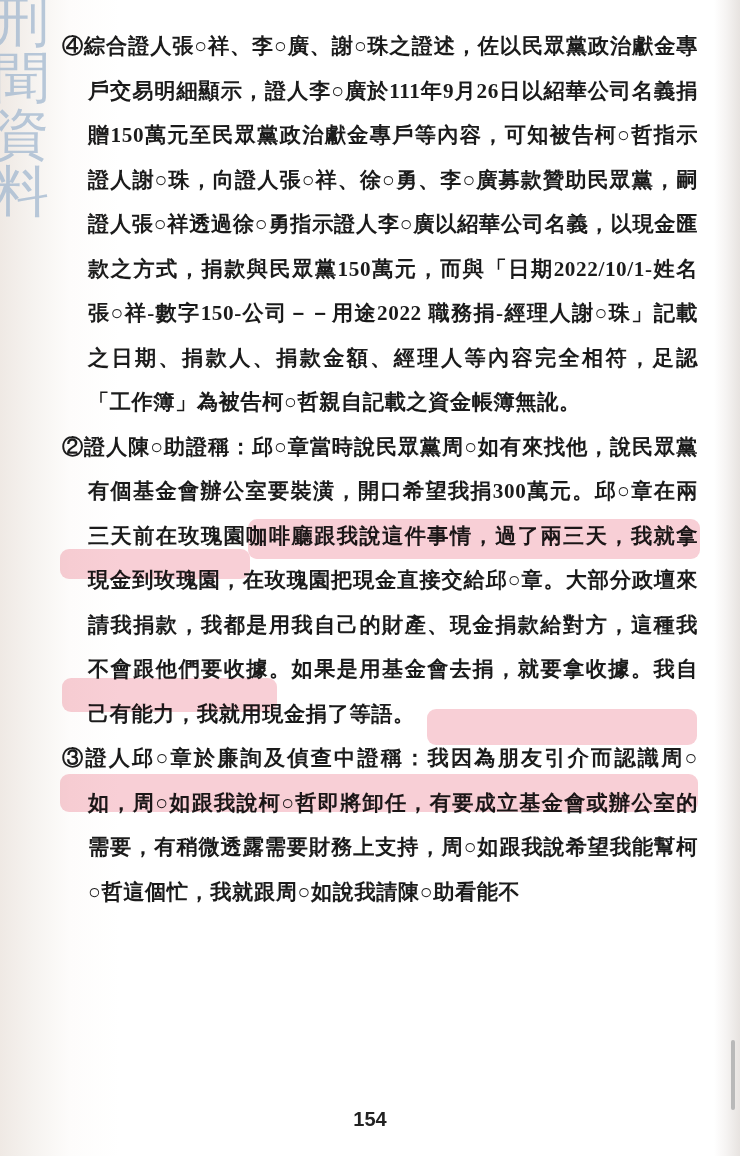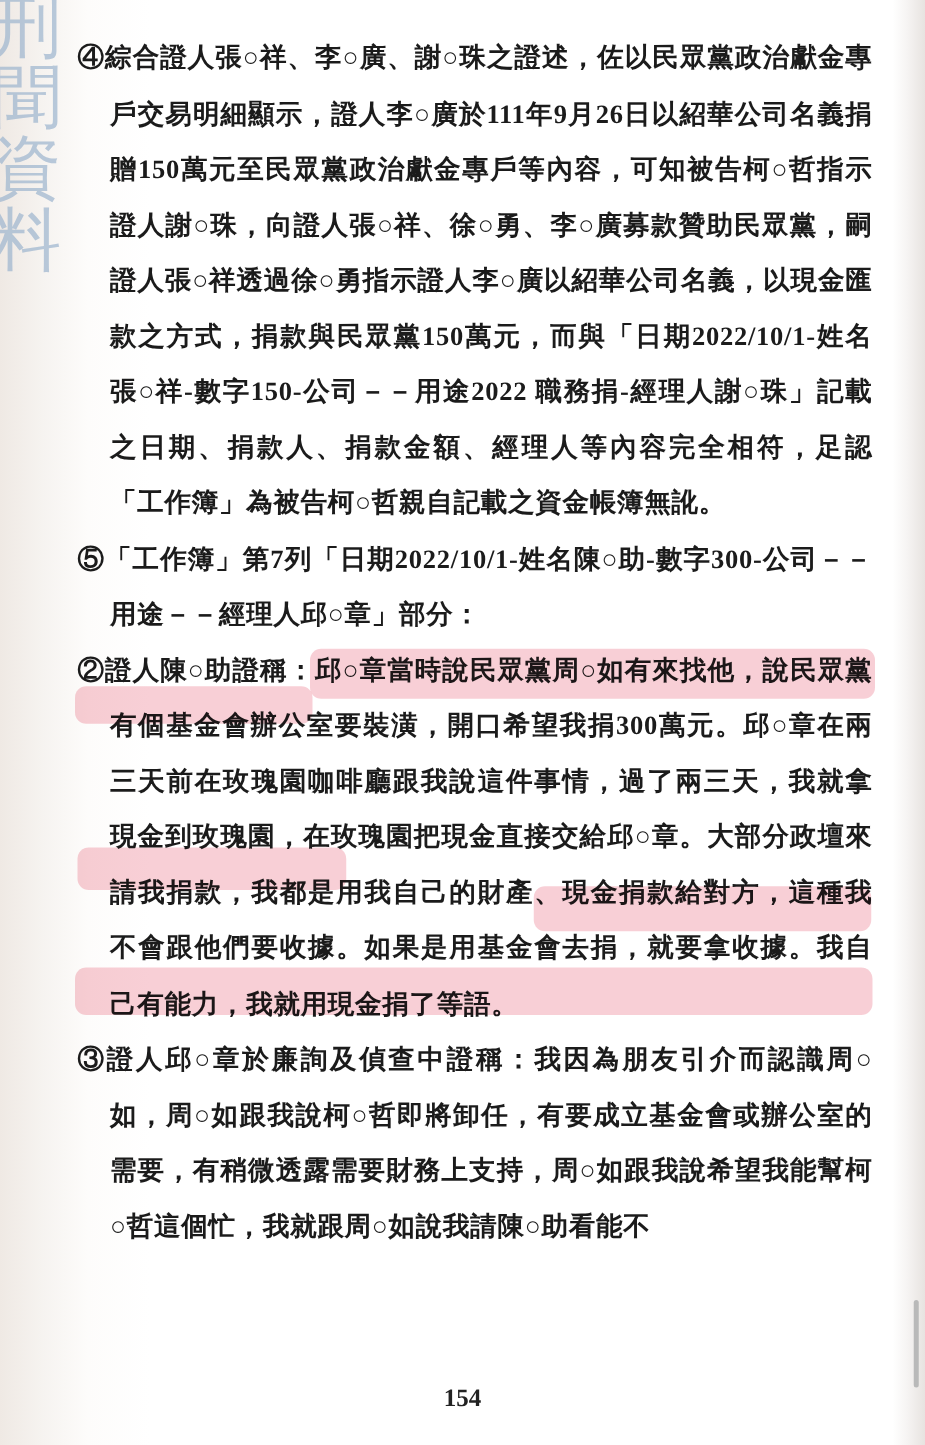--- a/index.html
+++ b/index.html
@@ -99,39 +99,38 @@
   }
 
   .page-number {
     position: absolute;
     left: 0;
     right: 0;
     top: 1108px;
     text-align: center;
     font-size: 20px;
     color: #222;
-    font-family: Liberation Serif, serif;
+    font-family: Liberation Sans, sans-serif;
     font-weight: 600;
   }
 </style>
 </head>
 <body>
 
 <div class="page">
 
   <div class="left-band">
     <div class="left-band-text">刑聞資料</div>
   </div>
 
   <div class="content">
 
 
     <p class="para indent"><span>④</span><span>綜合證人張○祥、李○廣、謝○珠之證述，佐以民眾黨政治獻金專戶交易明細顯示，證人李○廣於111年9月26日以紹華公司名義捐贈150萬元至民眾黨政治獻金專戶等內容，可知被告柯○哲指示證人謝○珠，向證人張○祥、徐○勇、李○廣募款贊助民眾黨，嗣證人張○祥透過徐○勇指示證人李○廣以紹華公司名義，以現金匯款之方式，捐款與民眾黨150萬元，而與「日期2022/10/1-姓名張○祥-數字150-公司－－用途2022 職務捐-經理人謝○珠」記載之日期、捐款人、捐款金額、經理人等內容完全相符，足認「工作簿」為被告柯○哲親自記載之資金帳簿無訛。</span></p>
 
-    <p class="para indent"><span>⑤</span><span>「工作簿」第7列「日期2022/10/1-姓名陳○助-數字300-公司－－用途－－經理人邱○章」部分：</span></p>
 
 
     <p class="para indent"><span>②</span><span>證人陳○助證稱：邱○章當時說民眾黨周○如有來找他，說民眾黨有個基金會辦公室要裝潢，開口希望我捐300萬元。邱○章在兩三天前在玫瑰園咖啡廳跟我說這件事情，過了兩三天，我就拿現金到玫瑰園，在玫瑰園把現金直接交給邱○章。大部分政壇來請我捐款，我都是用我自己的財產、現金捐款給對方，這種我不會跟他們要收據。如果是用基金會去捐，就要拿收據。我自己有能力，我就用現金捐了等語。</span></p>
 
     <p class="para indent"><span>③</span><span>證人邱○章於廉詢及偵查中證稱：我因為朋友引介而認識周○如，周○如跟我說柯○哲即將卸任，有要成立基金會或辦公室的需要，有稍微透露需要財務上支持，周○如跟我說希望我能幫柯○哲這個忙，我就跟周○如說我請陳○助看能不</span></p>
 
   </div>
 
   <div class="hl" style="left: 248px; top: 519px; width: 452px; height: 40px;"></div>
   <div class="hl" style="left: 60px; top: 549px; width: 190px; height: 30px;"></div>

